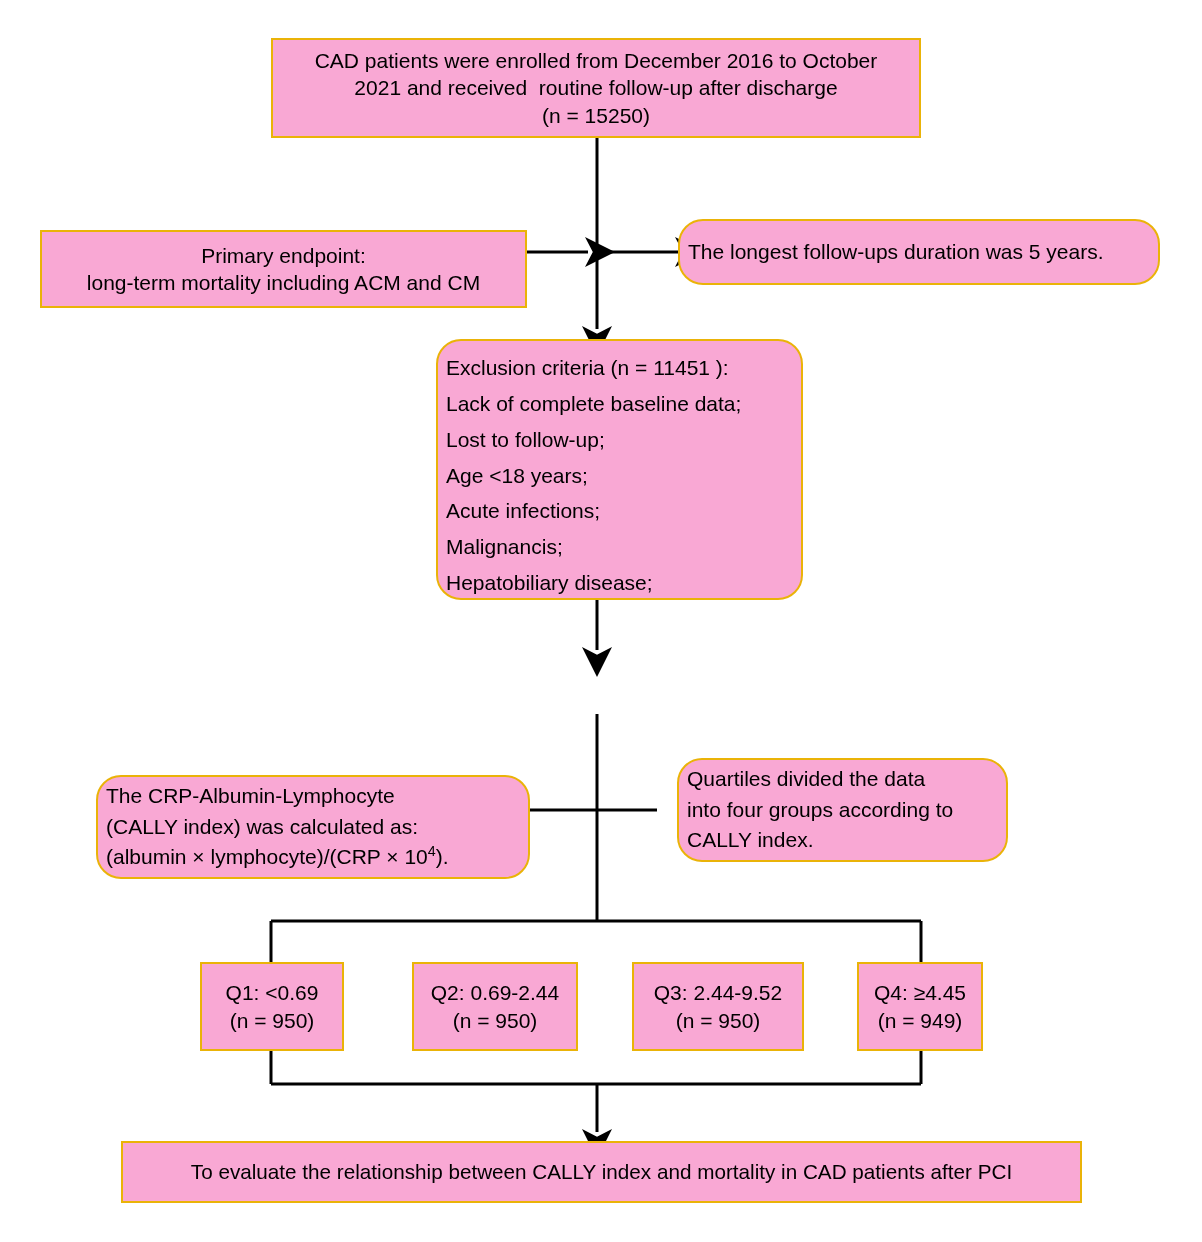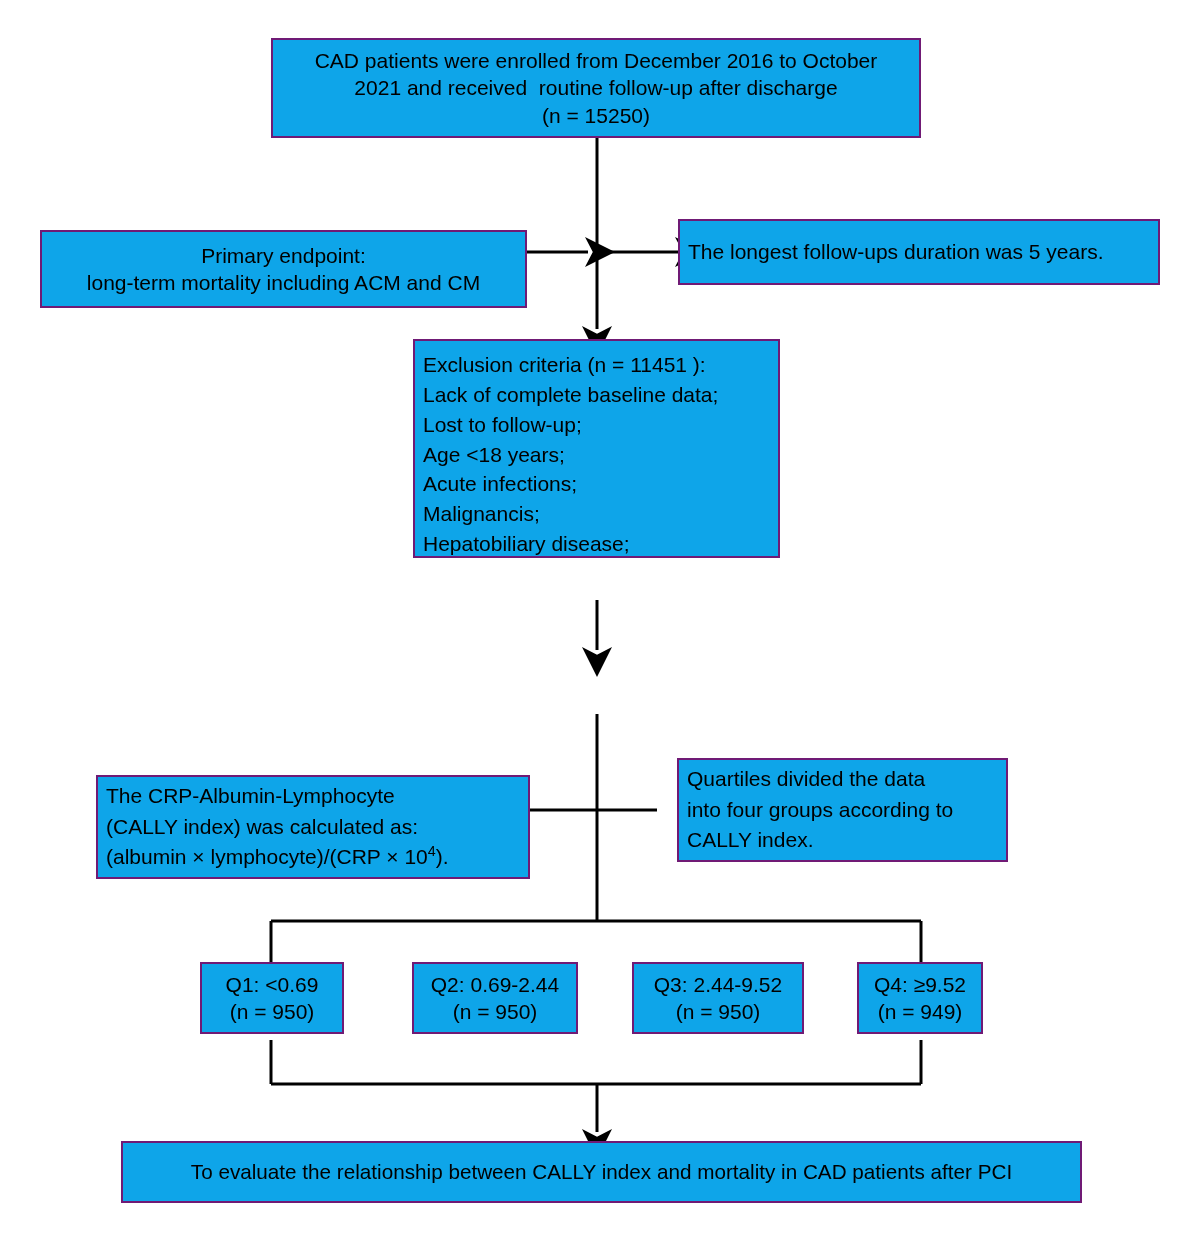--- a/index.html
+++ b/index.html
@@ -23,70 +23,70 @@
     position: absolute;
     left: 0;
     top: 0;
     width: 1202px;
     height: 1242px;
     pointer-events: none;
   }
   .node {
     position: absolute;
     box-sizing: border-box;
-    border: 2px solid #701a75;
-    background: #0ea5e9;
+    border: 2px solid #eab308;
+    background: #f9a8d4;
     display: flex;
     flex-direction: column;
     justify-content: center;
     font-size: 21px;
     line-height: 1.3;
     color: #000000;
     z-index: 2;
   }
   .node .line {
     display: block;
     white-space: pre;
   }
   .center-text { text-align: center; padding: 0 8px; }
-  .left-text { text-align: left; padding-left: 8px; padding-right: 8px; }
+  .left-text { text-align: left; padding-left: 8px; padding-right: 8px; border-radius: 25px; }
 
   
   #node-enrollment {
     left: 271px; top: 38px; width: 650px; height: 100px;
   }
   #node-primary-endpoint {
     left: 40px; top: 230px; width: 487px; height: 78px;
   }
   #node-followup-duration {
     left: 678px; top: 219px; width: 482px; height: 66px;
     font-size: 21px;
   }
   #node-exclusion {
-    left: 413px; top: 339px; width: 367px; height: 219px;
-    justify-content: center;
+    left: 436px; top: 339px; width: 367px; height: 261px;
+    justify-content: space-between;
     padding-top: 12px;
   }
   #node-exclusion .line { line-height: 1.42; }
   #node-included {
     left: 276px; top: 659px; width: 645px; height: 55px;
   }
   #node-cally-formula {
     left: 96px; top: 758px; width: 434px; height: 104px;
     justify-content: center;
     margin-top: 17px;
   }
   #node-cally-formula .line { line-height: 1.45; }
   #node-quartile-split {
     left: 657px; top: 758px; width: 331px; height: 104px; margin-left: 20px;
   }
   #node-quartile-split .line { line-height: 1.45; }
 
   .quartile-node {
-    top: 962px; height: 72px;
+    top: 962px; height: 89px;
   }
   #node-q1 { left: 200px; width: 144px; }
   #node-q2 { left: 412px; width: 166px; align-items: center; }
   #node-q3 { left: 632px; width: 172px; }
   #node-q4 { left: 857px; width: 126px; }
 
   #node-objective {
     left: 121px; top: 1141px; width: 961px; height: 62px;
     font-size: 21px;
     justify-content: center;
@@ -184,21 +184,21 @@
     <span class="line">Q2: 0.69-2.44</span>
     <span class="line">(n = 950)</span>
   </div>
 
   <div class="node center-text quartile-node" id="node-q3">
     <span class="line">Q3: 2.44-9.52</span>
     <span class="line">(n = 950)</span>
   </div>
 
   <div class="node center-text quartile-node" id="node-q4">
-    <span class="line">Q4: ≥9.52</span>
+    <span class="line">Q4: ≥4.45</span>
     <span class="line">(n = 949)</span>
   </div>
 
   <div class="node" id="node-objective">
     <span class="line">To evaluate the relationship between CALLY index and mortality in CAD patients after PCI</span>
   </div>
 
 </div>
 
 </body></html>

